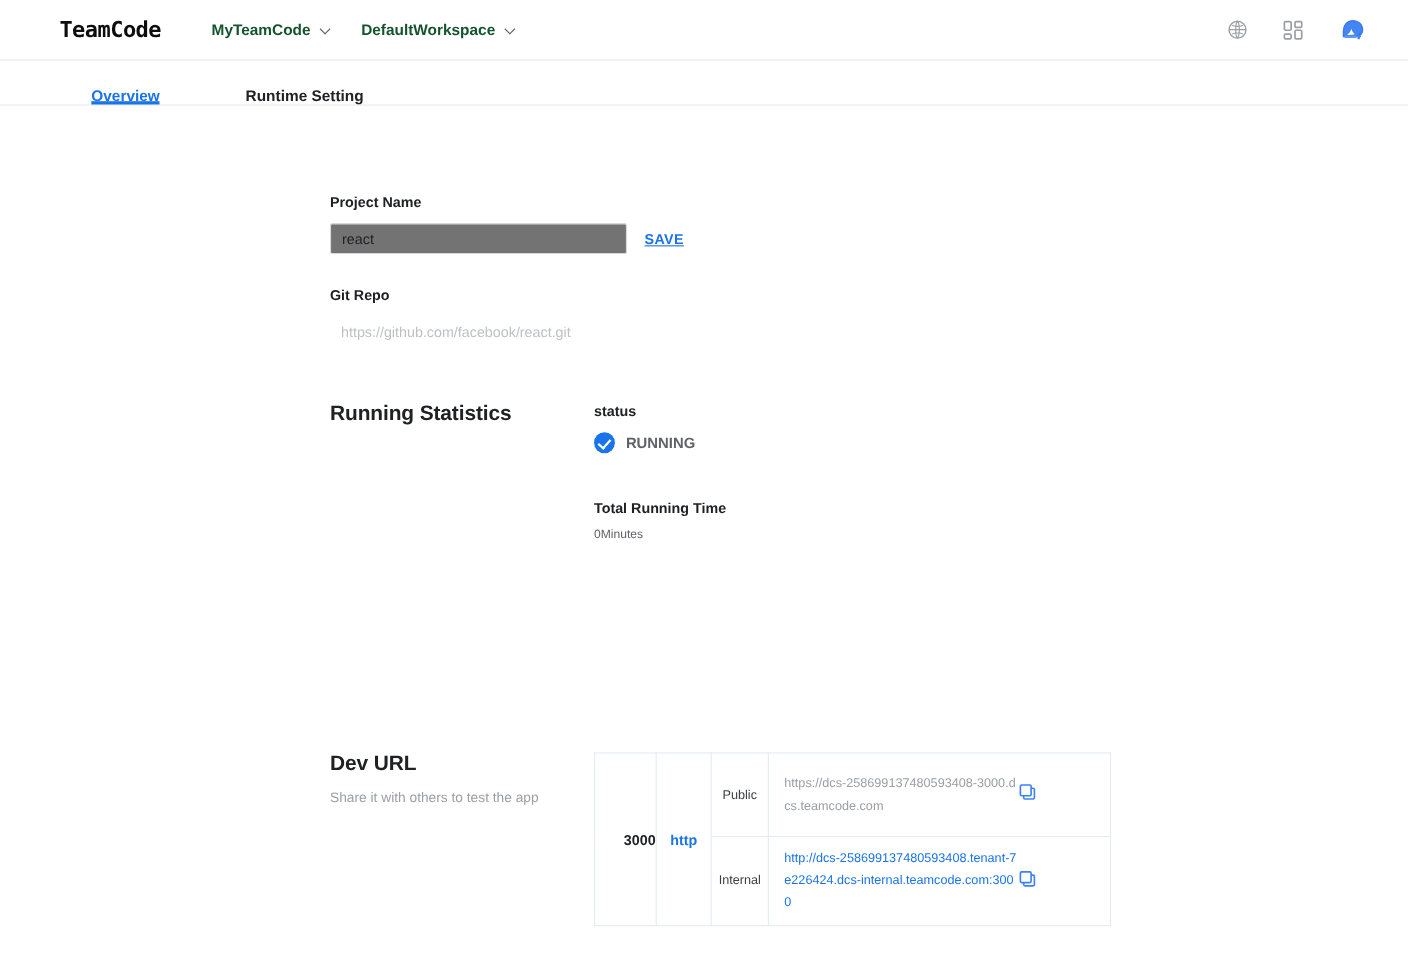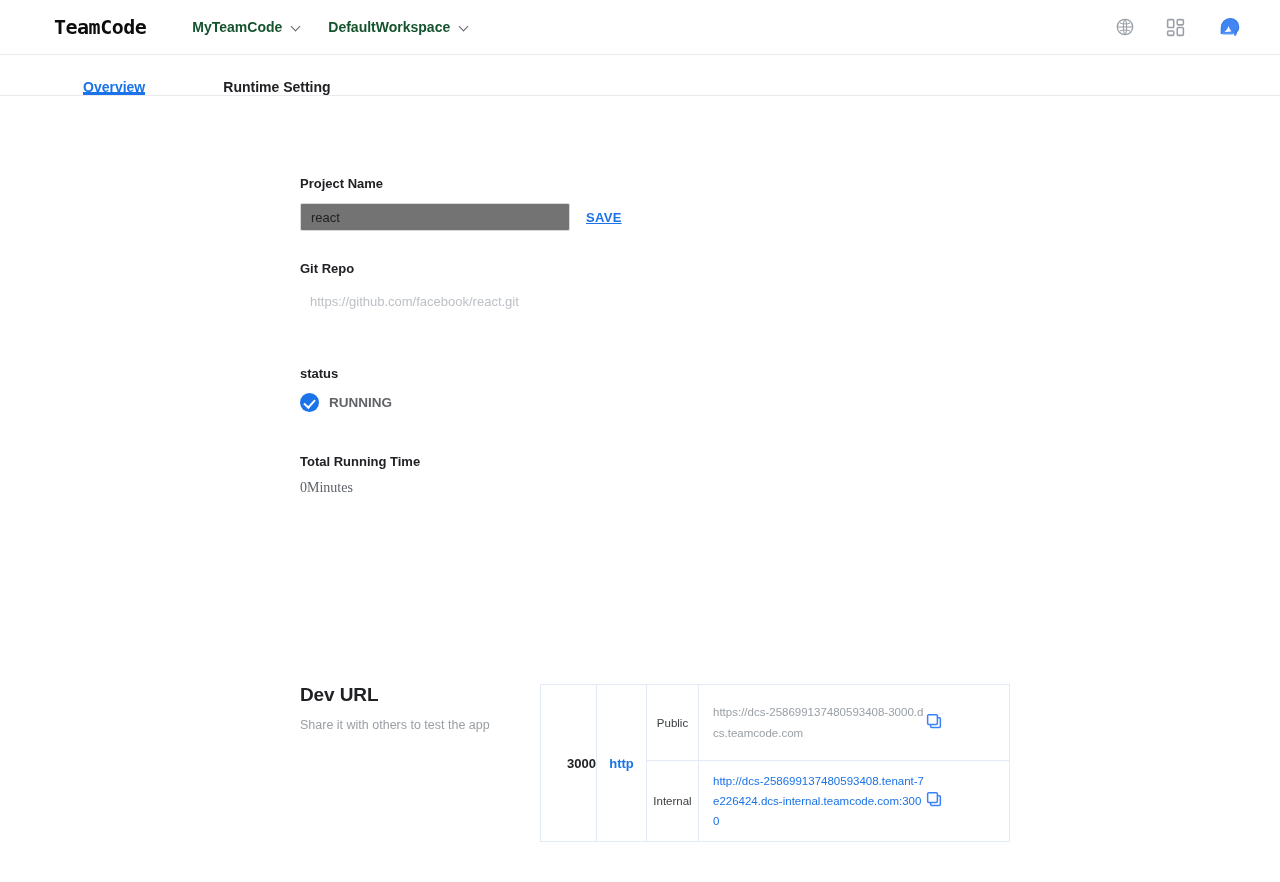--- a/index.html
+++ b/index.html
@@ -162,21 +162,21 @@
   .check-badge::after {
     content: "";
     position: absolute;
     left: 5.5px; top: 4px;
     width: 5px; height: 9px;
     border-right: 2px solid #fff;
     border-bottom: 2px solid #fff;
     transform: rotate(42deg);
   }
   .status-text { font-size: 13.5px; color: #5f6368; }
-  .plain-value { font-size: 14px; color: #5f6368; margin-top: 11px; font-family: Liberation Serif, serif; }
+  .plain-value { font-size: 11px; color: #5f6368; margin-top: 11px; }
 
   
   .url-table {
     border: 1px solid #e3eaf6;
     border-collapse: collapse;
     width: 470px;
     background: #fff;
   }
   .url-table td {
     border: 1px solid #e3eaf6;
@@ -282,20 +282,23 @@
         <input class="text-input" type="text" value="react" style="">
         <span class="save-link">SAVE</span>
       </div>
 
       <div class="field-label" style="margin-top:30px;">Git Repo</div>
       <div class="ghost-value">https://github.com/facebook/react.git</div>
     </div>
   </div>
 
   <div class="section" style="left:300px; top:270px;">
+    <div class="sec-label">
+      <div class="sec-title">Running Statistics</div>
+    </div>
     <div>
       <div class="field-label">status</div>
       <div class="status-line">
         <span class="check-badge"></span>
         <span class="status-text">RUNNING</span>
       </div>
 
       <div class="field-label" style="margin-top:42px;">Total Running Time</div>
       <div class="plain-value">0Minutes</div>
     </div>

